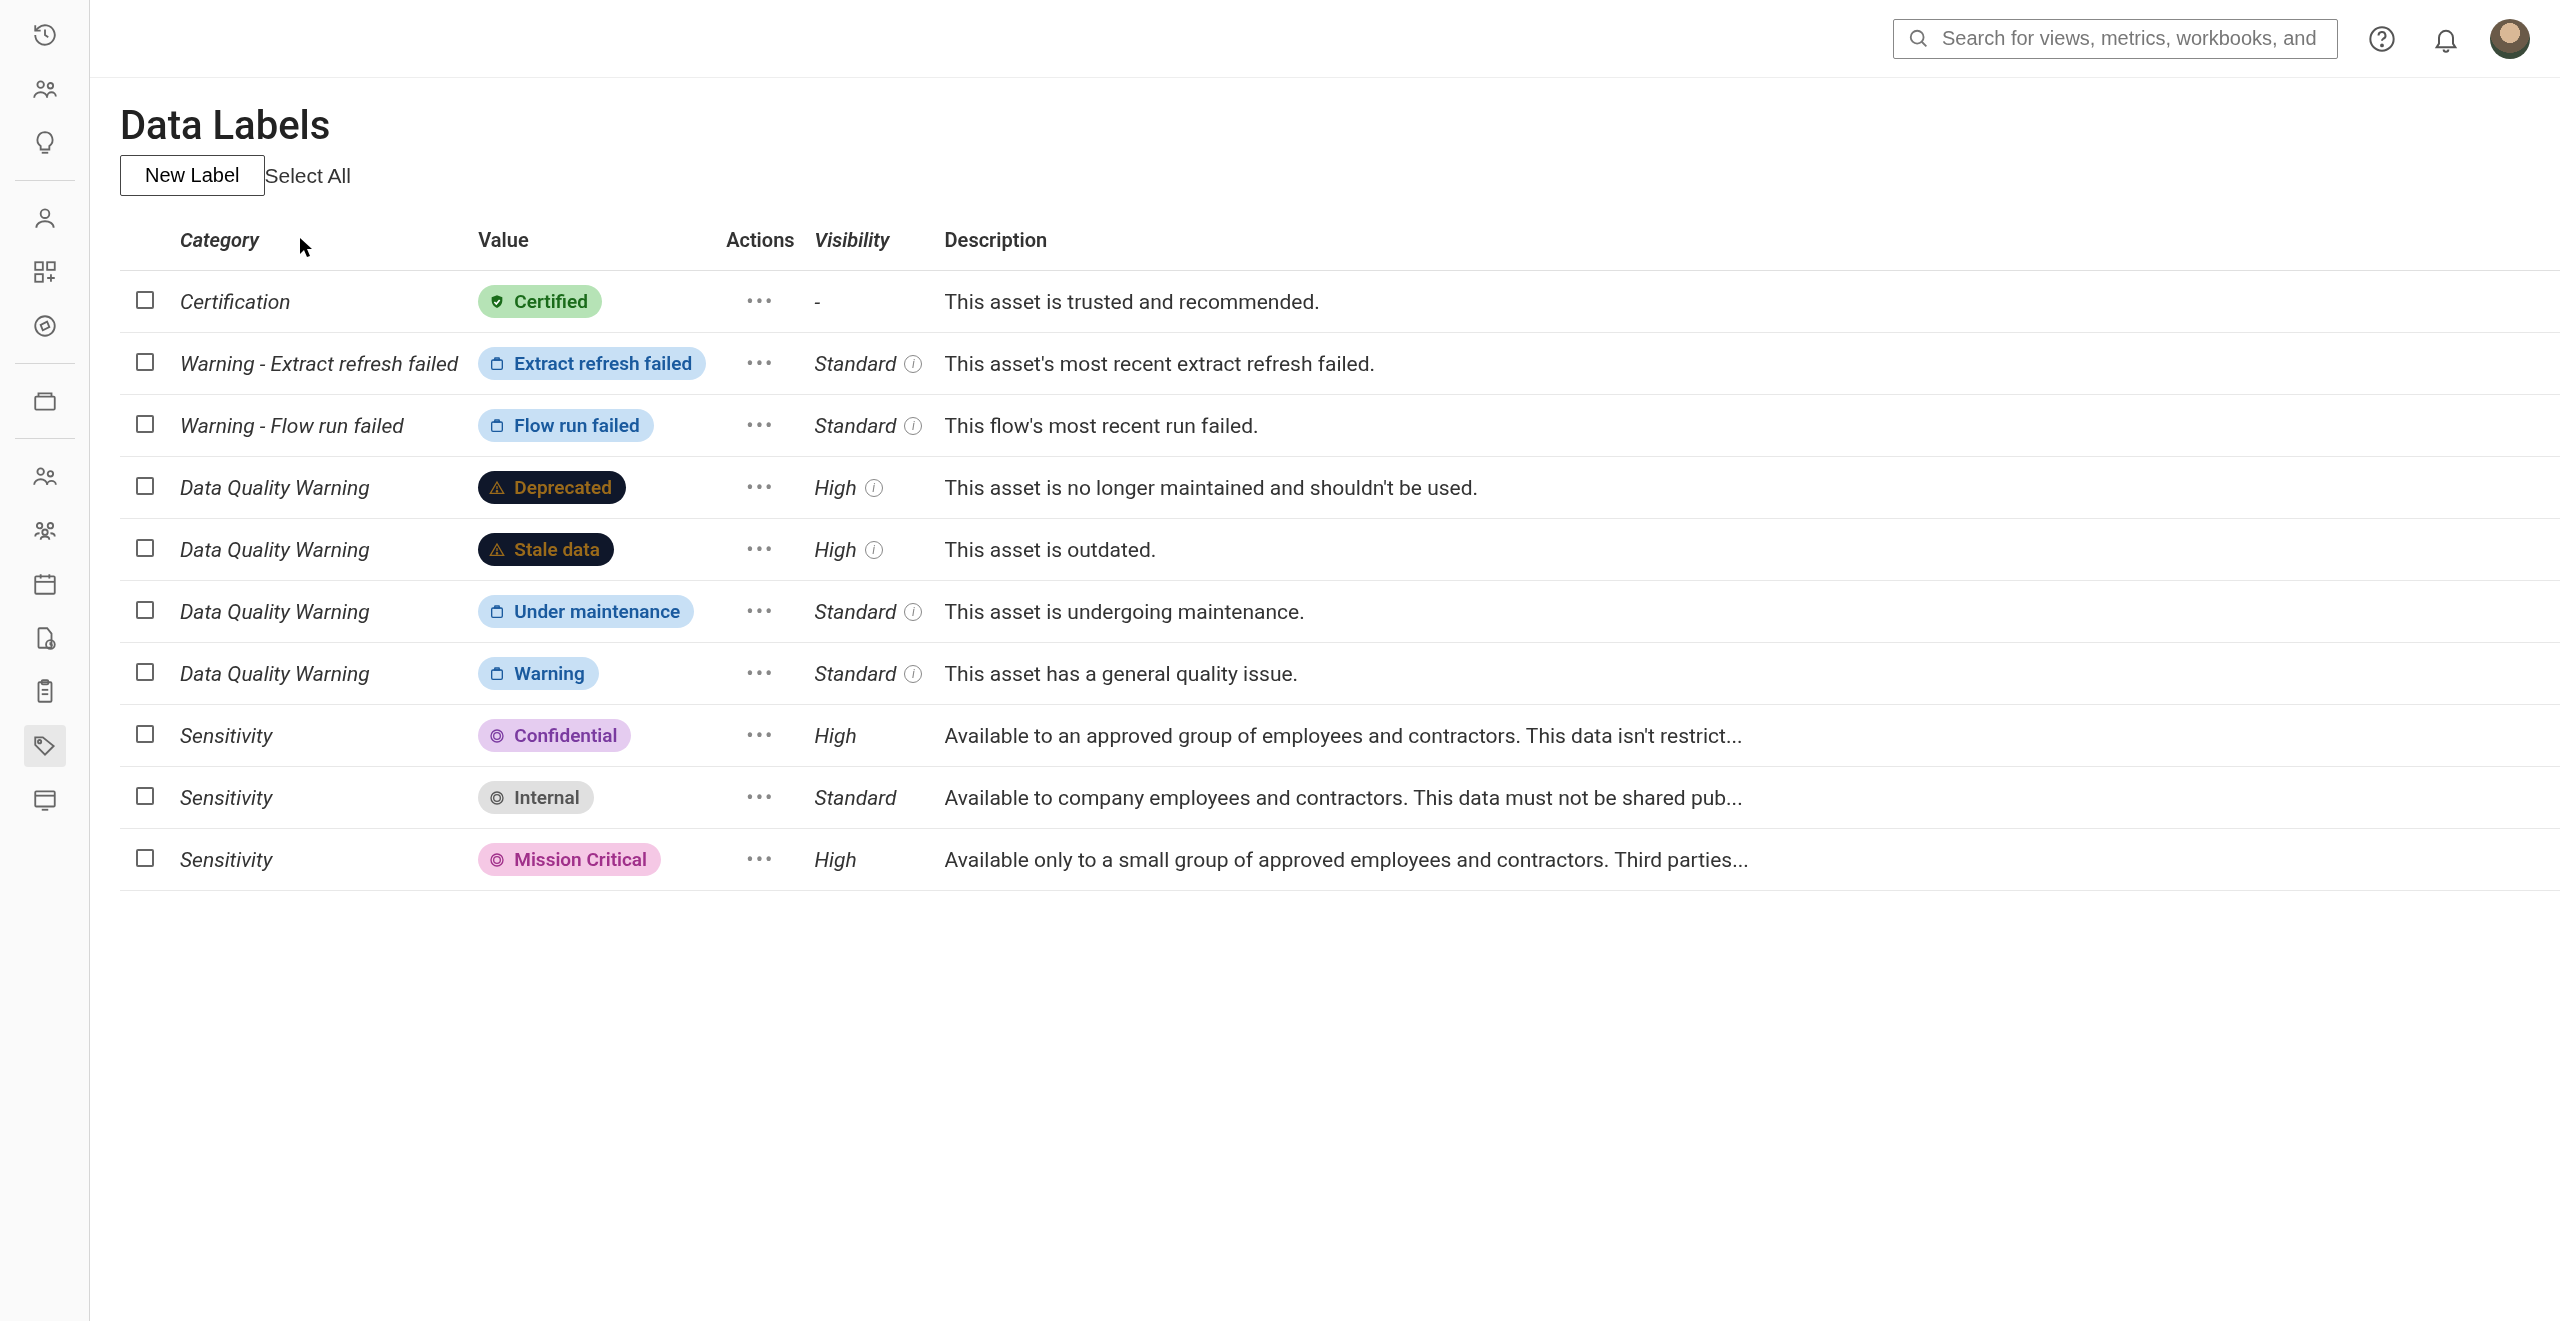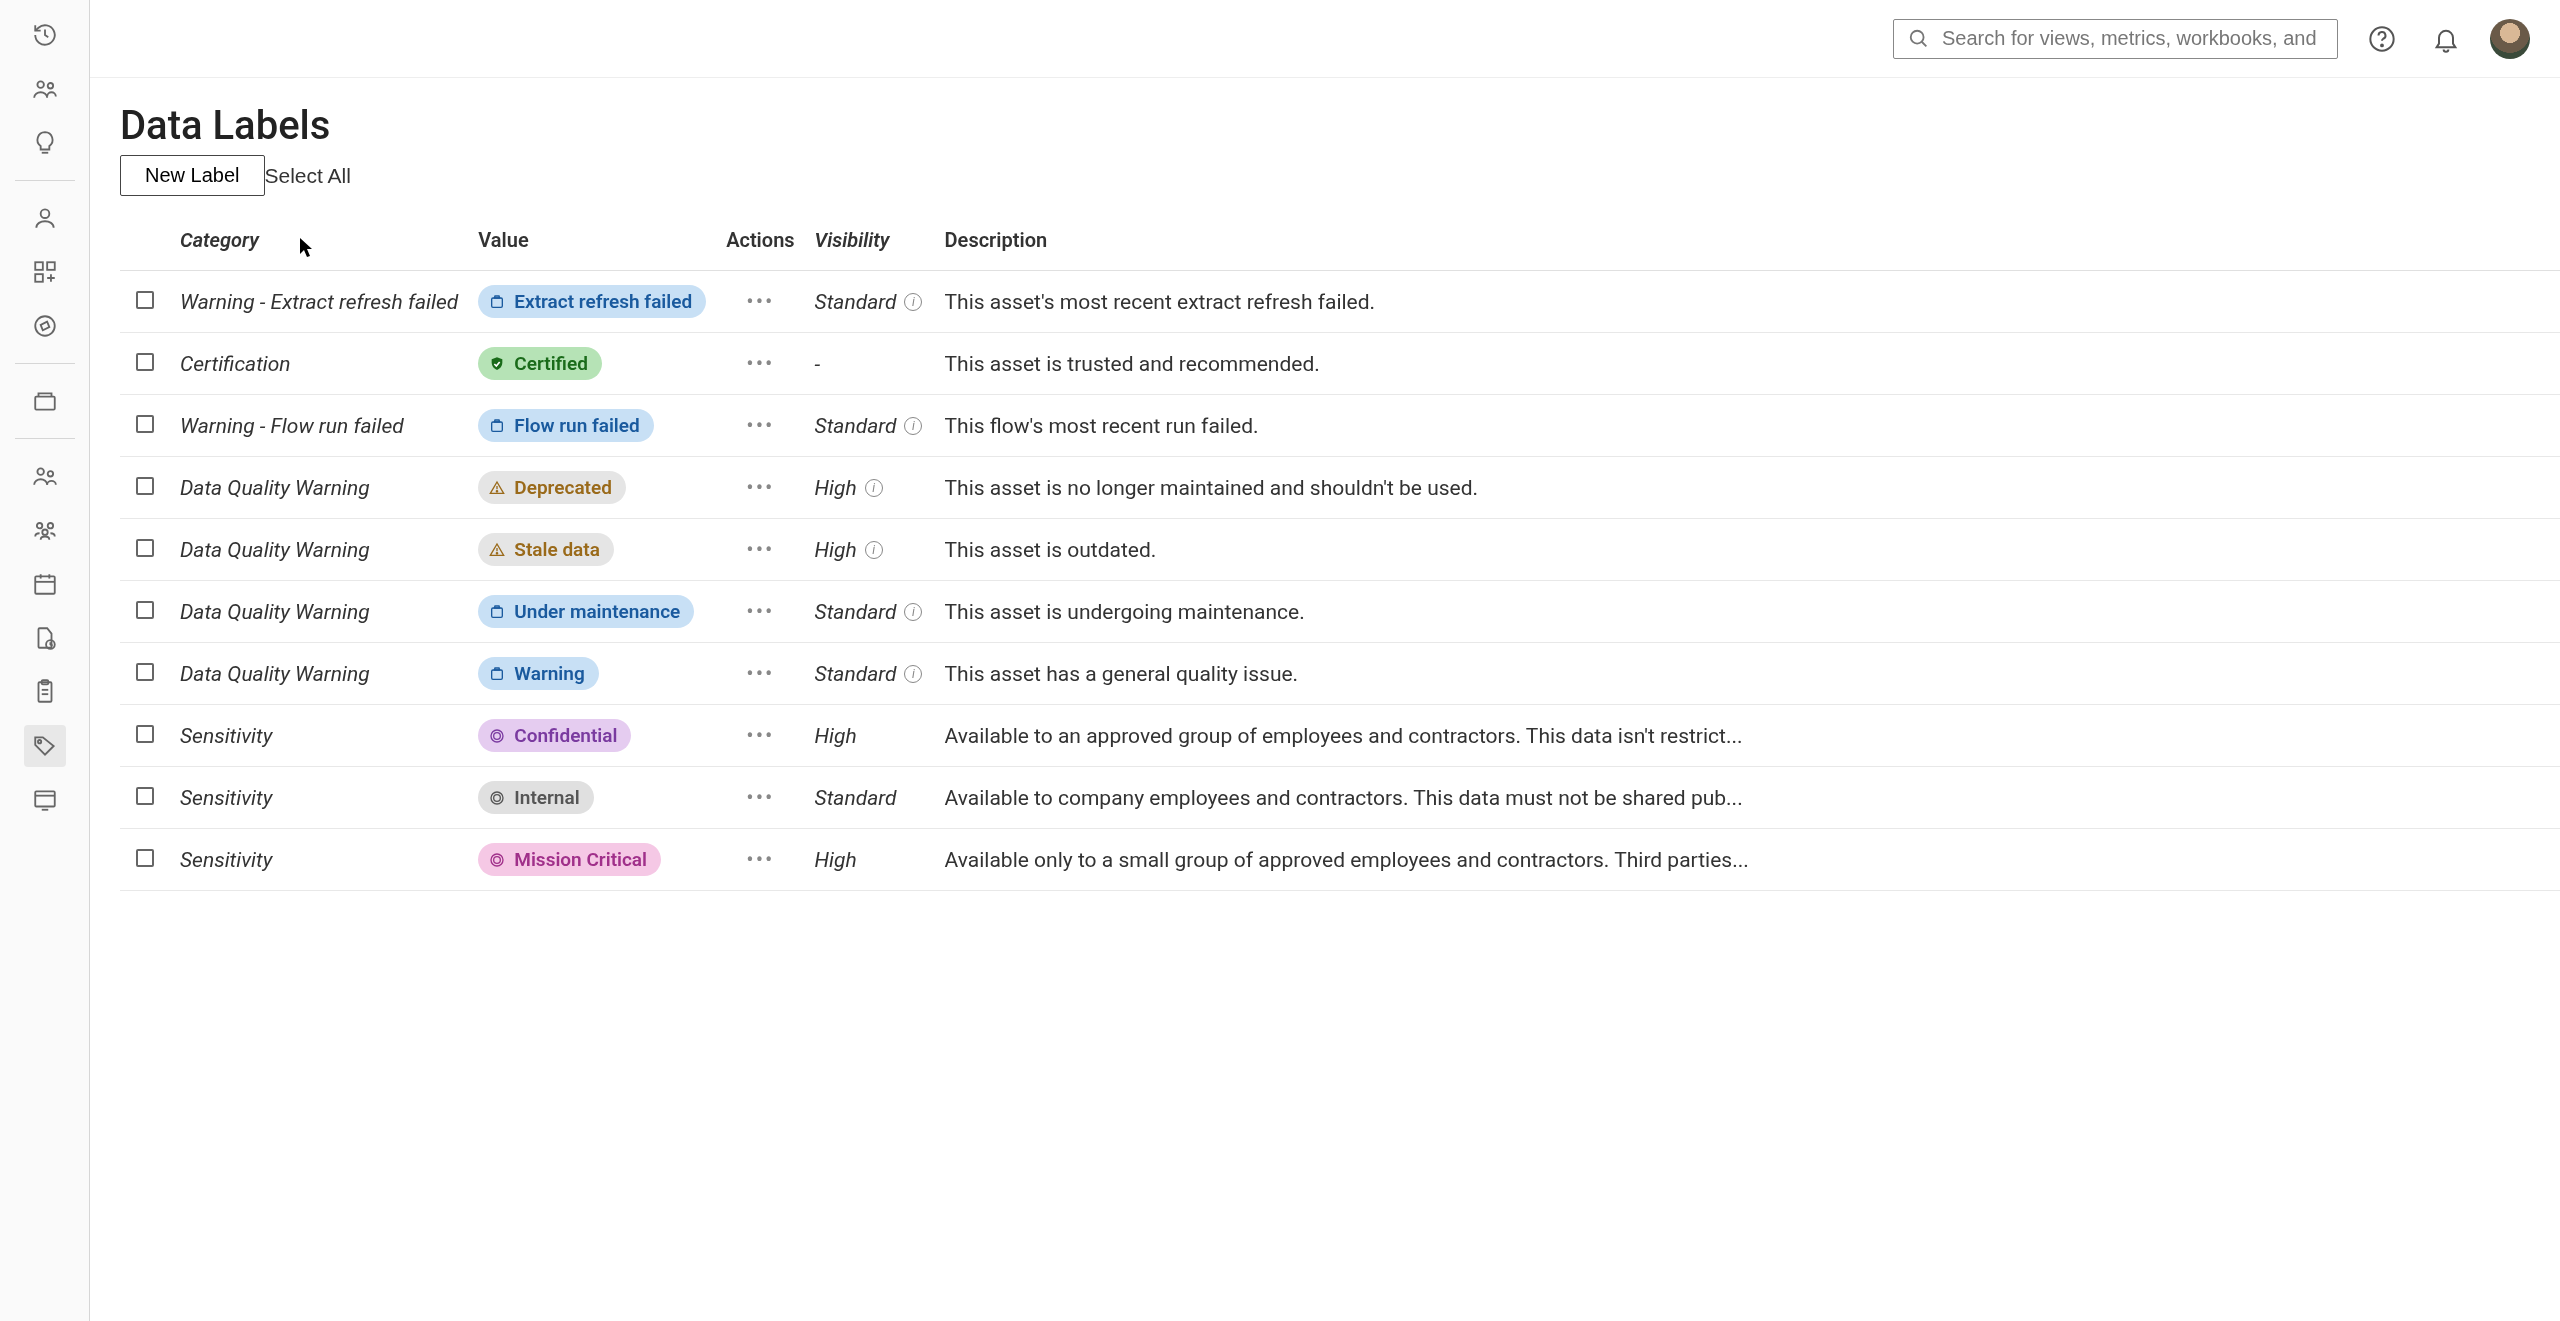--- a/index.html
+++ b/index.html
@@ -128,21 +128,21 @@
 }
 .pill {
   display:inline-flex; align-items:center; gap:8px;
   padding: 5px 14px 5px 10px;
   border-radius: 999px;
   font-size: 19px;
   font-weight: 600;
 }
 .pill-green { background:#b6e3b6; color:#1a6b1a; }
 .pill-blue  { background:#c8e0f5; color:#1a5a9e; }
-.pill-orange{ background:#e5e5e5; color:#9a6a1a; }
+.pill-orange{ background:#0f172a; color:#9a6a1a; }
 .pill-purple{ background:#e5ccf0; color:#7a3aa0; }
 .pill-grey  { background:#e0e0e0; color:#555; }
 .pill-pink  { background:#f5c8e5; color:#a0308a; }
 .pill-ico { width:18px; height:18px; display:inline-flex; align-items:center; justify-content:center;}
 .dots { color:#888; font-size:22px; letter-spacing:2px; cursor:pointer;}
 .vis { display:flex; align-items:center; gap:8px;}
 .info-ico { width:18px;height:18px;border:1.5px solid #888;border-radius:50%;display:inline-flex;align-items:center;justify-content:center;font-size:12px;color:#888;}
 .cursor-img { position:absolute; left:300px; top:238px; font-size:18px; pointer-events:none;}
 svg { display:block; }
 </style>
@@ -303,63 +303,63 @@
             <th class="col-cat">Category</th>
             <th class="col-val">Value</th>
             <th class="col-act">Actions</th>
             <th class="col-vis">Visibility</th>
             <th class="col-desc">Description</th>
           </tr>
         </thead>
         <tbody id="tbody">
               <tr>
     <td class="col-check"><span class="checkbox"></span></td>
+    <td class="col-cat">Certification</td>
+    <td class="col-val">
+      <span class="pill pill-green">
+        <span class="pill-ico">
+                      <svg width="16" height="16" viewBox="0 0 24 24">
+                        <path fill="#1a6b1a" d="M12 2l8 3v5c0 5-3.5 9-8 11-4.5-2-8-6-8-11V5z"></path>
+                        <path stroke="#fff" stroke-width="2.5" fill="none" d="M8 12l3 3 5-6"></path>
+                      </svg>
+                    </span>
+        <span>Certified</span>
+      </span>
+    </td>
+    <td class="col-act"><span class="dots">•••</span></td>
+    <td class="col-vis">
+      <span class="vis">
+        <span>-</span>
+
+      </span>
+    </td>
+    <td class="col-desc">This asset is trusted and recommended.</td>
+  </tr>
+              <tr>
+    <td class="col-check"><span class="checkbox"></span></td>
     <td class="col-cat">Warning - Extract refresh failed</td>
     <td class="col-val">
       <span class="pill pill-blue">
         <span class="pill-ico">
                       <svg width="16" height="16" viewBox="0 0 24 24" fill="none" stroke="#1a5a9e" stroke-width="2">
                         <rect x="4" y="6" width="16" height="14" rx="2"></rect>
                         <path d="M9 3h6l1 3H8z"></path>
                       </svg>
                     </span>
         <span>Extract refresh failed</span>
       </span>
     </td>
     <td class="col-act"><span class="dots">•••</span></td>
     <td class="col-vis">
       <span class="vis">
         <span>Standard</span>
         <span class="info-ico">i</span>
       </span>
     </td>
     <td class="col-desc">This asset's most recent extract refresh failed.</td>
-  </tr>
-              <tr>
-    <td class="col-check"><span class="checkbox"></span></td>
-    <td class="col-cat">Certification</td>
-    <td class="col-val">
-      <span class="pill pill-green">
-        <span class="pill-ico">
-                      <svg width="16" height="16" viewBox="0 0 24 24">
-                        <path fill="#1a6b1a" d="M12 2l8 3v5c0 5-3.5 9-8 11-4.5-2-8-6-8-11V5z"></path>
-                        <path stroke="#fff" stroke-width="2.5" fill="none" d="M8 12l3 3 5-6"></path>
-                      </svg>
-                    </span>
-        <span>Certified</span>
-      </span>
-    </td>
-    <td class="col-act"><span class="dots">•••</span></td>
-    <td class="col-vis">
-      <span class="vis">
-        <span>-</span>
-
-      </span>
-    </td>
-    <td class="col-desc">This asset is trusted and recommended.</td>
   </tr>
               <tr>
     <td class="col-check"><span class="checkbox"></span></td>
     <td class="col-cat">Warning - Flow run failed</td>
     <td class="col-val">
       <span class="pill pill-blue">
         <span class="pill-ico">
                       <svg width="16" height="16" viewBox="0 0 24 24" fill="none" stroke="#1a5a9e" stroke-width="2">
                         <rect x="4" y="6" width="16" height="14" rx="2"></rect>
                         <path d="M9 3h6l1 3H8z"></path>

